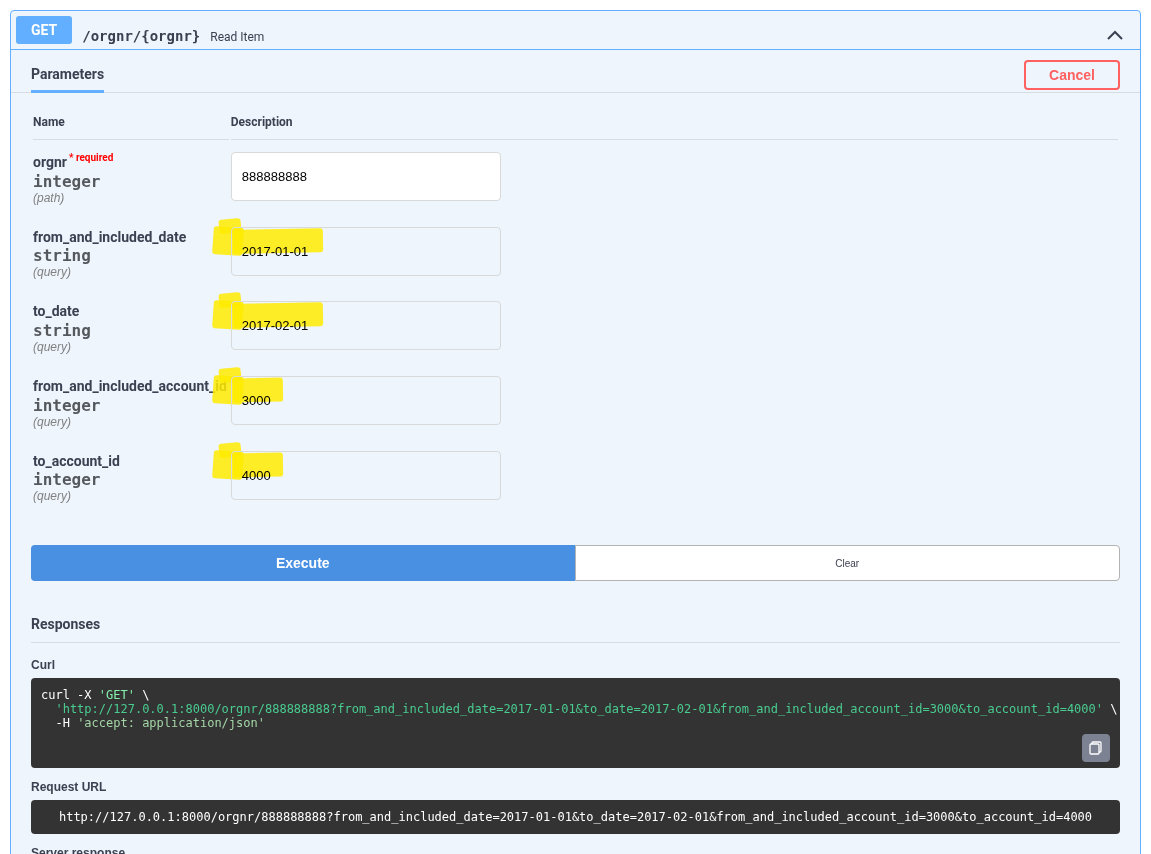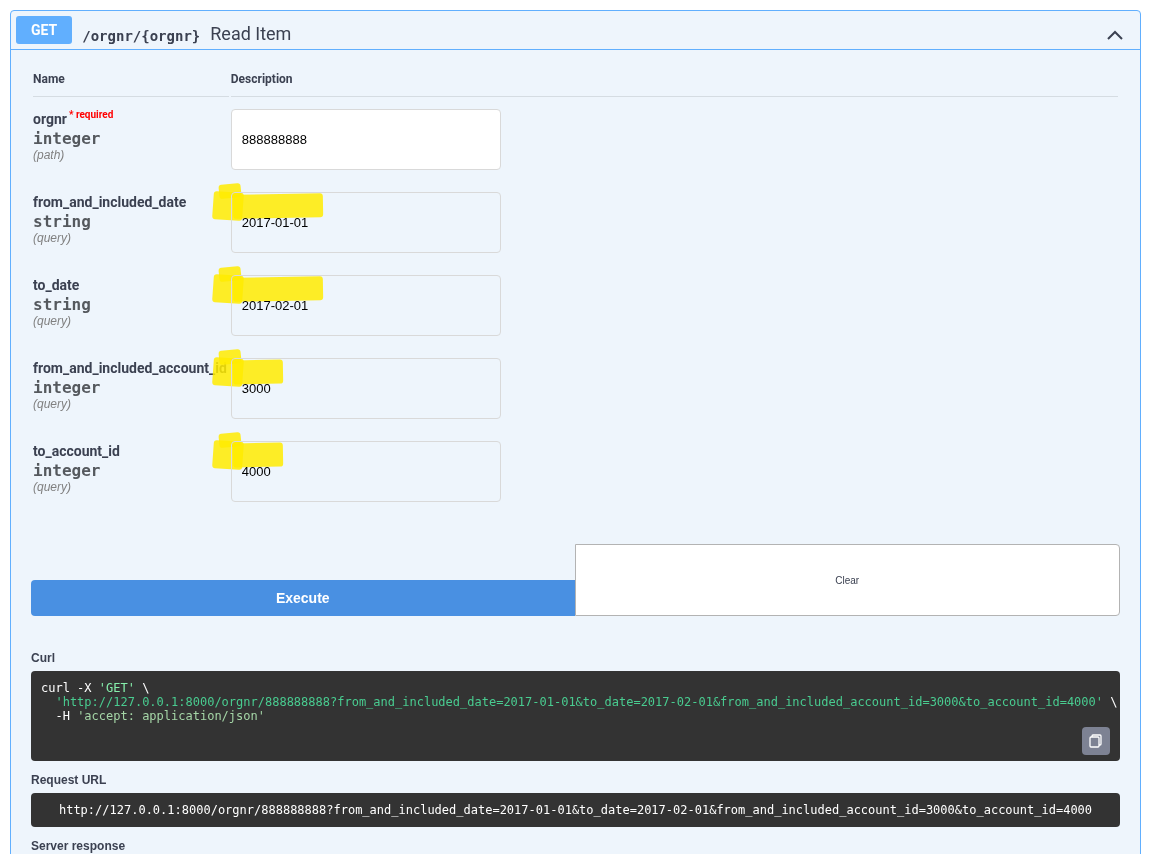--- a/index.html
+++ b/index.html
@@ -1,40 +1,40 @@
 <!DOCTYPE html>
 <html><head>
 <meta charset="utf-8">
 <style>
 * { box-sizing: border-box; margin: 0; padding: 0; }
 body { font-family: -apple-system, BlinkMacSystemFont, "Segoe UI", Roboto, sans-serif; background: #fff; color: #3b4151; font-size: 14px; }
 .opblock { border: 1px solid #61affe; border-radius: 4px; margin: 10px; background: #eef5fc; position: relative; }
 .opblock-summary { display: flex; align-items: flex-end; padding: 5px; border-bottom: 1px solid #61affe; }
 .method-badge { background: #61affe; color: #fff; font-weight: 700; padding: 6px 15px; border-radius: 3px; font-size: 14px; min-width: 50px; text-align: center; }
 .path { font-family: monospace; font-weight: 600; padding: 0 10px; font-size: 14px; color: #3b4151; }
-.summary-desc { font-size: 18px; color: #3b4151; }
+.summary-desc { font-size: 12px; color: #3b4151; }
 .chevron { margin-left: auto; padding: 0 12px; font-size: 18px; cursor: pointer; }
 .opblock-body { background: #eef5fc; }
 .tab-header { display: flex; align-items: center; padding: 8px 20px 0; border-bottom: 1px solid rgba(0,0,0,0.1); }
 .tab { padding: 8px 0; font-weight: 700; font-size: 14px; border-bottom: 3px solid #61affe; margin-bottom: -1px; }
 .cancel-btn { margin-left: auto; border: 2px solid #ff6060; color: #ff6060; background: transparent; padding: 5px 23px; border-radius: 4px; font-weight: 600; font-size: 14px; cursor: pointer; }
 .params-table { width: 100%; padding: 10px 20px; }
 .params-table th { text-align: left; font-size: 12px; font-weight: 700; padding: 10px 0; border-bottom: 1px solid rgba(0,0,0,0.1); }
 .params-table td { vertical-align: top; padding: 10px 0; }
 .col-name { width: 190px; }
 .param-name { font-weight: 700; font-size: 14px; }
 .required { color: #ff0000; font-size: 10px; padding-left: 2px; vertical-align: super; }
 .param-type { font-size: 16px; color: #55595e; font-family: monospace; font-weight: 600; padding-top: 2px; }
 .param-in { font-size: 12px; color: #808080; font-style: italic; font-family: Liberation Sans, sans-serif; }
-.param-input { border: 1px solid #d9d9d9; border-radius: 4px; padding: 22px 10px; width: 270px; font-size: 13px; background: #fff; }
+.param-input { border: 1px solid #d9d9d9; border-radius: 4px; padding: 16px 10px; width: 270px; font-size: 13px; background: #fff; }
 .hl-wrap { position: relative; display: inline-block; }
 .hl-mark { position: absolute; background: #ffeb00; opacity: 0.85; z-index: 0; border-radius: 3px; transform: rotate(-1deg); }
 .hl-wrap input { position: relative; z-index: 1; background: transparent; }
 .btn-row { display: flex; padding: 20px; gap: 0; }
-.btn-execute { flex: 1; background: #4990e2; color: #fff; border: none; padding: 10px; font-weight: 700; font-size: 14px; border-radius: 4px 0 0 4px; cursor: pointer; margin-top: 36px; }
+.btn-execute { flex: 1; background: #4990e2; color: #fff; border: none; padding: 10px; font-weight: 700; font-size: 14px; border-radius: 4px 0 0 4px; cursor: pointer; }
 .btn-clear { flex: 1; background: #fff; color: #3b4151; border: 1px solid #b3b3b3; padding: 10px; font-weight: 400; font-size: 10px; border-radius: 0 4px 4px 0; cursor: pointer; }
 .responses-wrap { padding: 15px 20px; }
 .responses-header { font-weight: 700; font-size: 14px; padding-bottom: 10px; border-bottom: 1px solid rgba(0,0,0,0.1); margin-bottom: 15px; }
 .section-label { font-size: 12px; font-weight: 600; padding-bottom: 6px; color: #3b4151; font-family: -apple-system, sans-serif; }
 .code-block { background: #333333; color: #fff; padding: 10px; border-radius: 4px; font-family: monospace; font-size: 12px; white-space: pre; overflow-x: auto; margin-bottom: 12px; position: relative; }
 .url-block { background: #333333; color: #fff; padding: 10px; border-radius: 4px; font-family: monospace; font-size: 12px; margin-bottom: 12px; text-align: center; }
 .curl-get { color: #86efac; }
 .curl-url { color: #49cc90; }
 .curl-accept { color: #a5d6a7; text-align: right; }
 .resp-table { width: 100%; margin-top: 8px; }
@@ -51,20 +51,24 @@
     <span class="method-badge">GET</span>
     <span class="path">/orgnr/{orgnr}</span>
     <span class="summary-desc">Read Item</span>
     <span class="chevron">
       <svg width="16" height="10" viewBox="0 0 16 10">
           <path d="M1 9 L8 2 L15 9" stroke="#3b4151" stroke-width="2" fill="none"></path>
         </svg>
     </span>
   </div>
   <div class="opblock-body">
+    <div class="tab-header">
+      <div class="tab">Parameters</div>
+      <button class="cancel-btn">Cancel</button>
+    </div>
 
     <table class="params-table">
       <thead>
         <tr>
           <th class="col-name">Name</th>
           <th>Description</th>
         </tr>
       </thead>
       <tbody id="params-body">
           <tr>
@@ -109,20 +113,21 @@
           </tr>
         </tbody>
     </table>
 
     <div class="btn-row">
       <button class="btn-execute">Execute</button>
       <button class="btn-clear">Clear</button>
     </div>
 
     <div class="responses-wrap">
+      <div class="responses-header">Responses</div>
 
       <div class="section-label">Curl</div>
       <div class="code-block"><span>curl -X </span><span class="curl-get">'GET'</span><span> \</span>
 <span class="curl-url">  'http://127.0.0.1:8000/orgnr/888888888?from_and_included_date=2017-01-01&amp;to_date=2017-02-01&amp;from_and_included_account_id=3000&amp;to_account_id=4000'</span><span> \</span>
 <span>  -H </span><span class="curl-accept">'accept: application/json'</span>
         <div class="dl-row" style="bottom:6px;">
           <div class="copy-icon-box">
             <svg width="14" height="14" viewBox="0 0 14 14">
                 <rect x="3" y="1" width="9" height="10" rx="1" fill="none" stroke="#fff" stroke-width="1.3"></rect>
                 <rect x="1" y="3" width="9" height="10" rx="1" fill="#7d8293" stroke="#fff" stroke-width="1.3"></rect>

